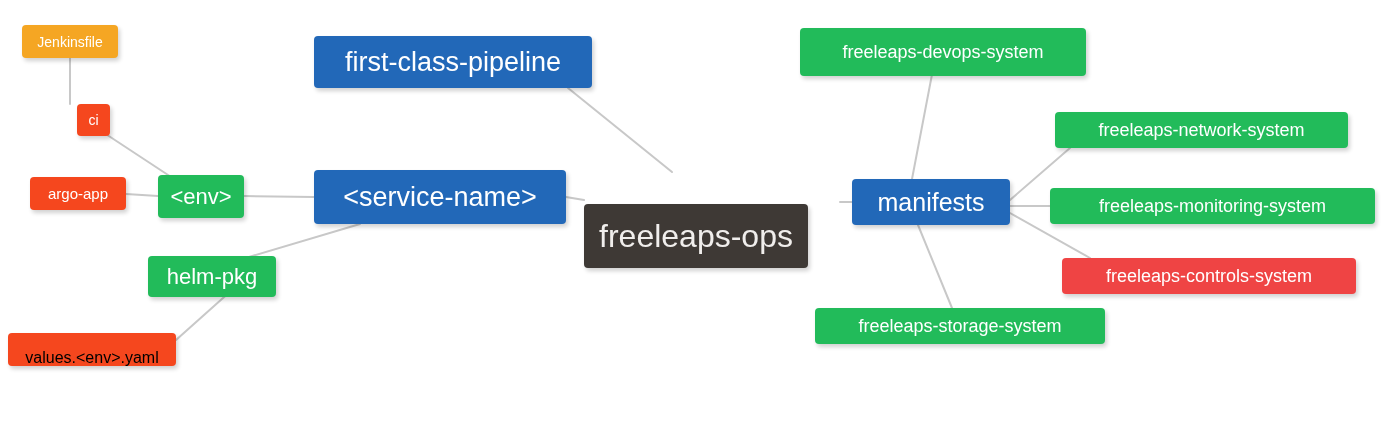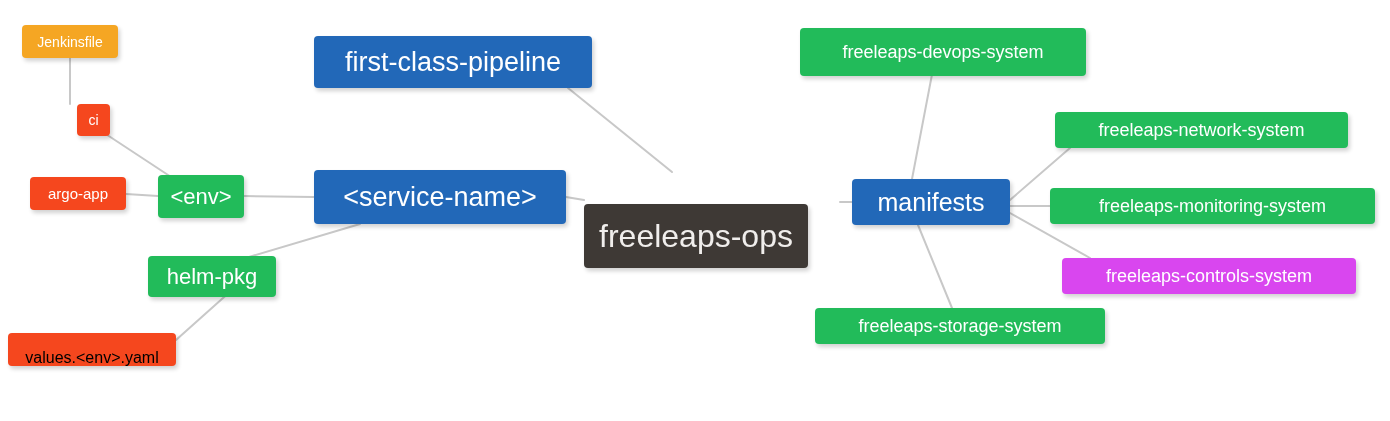--- a/index.html
+++ b/index.html
@@ -103,20 +103,20 @@
       </div>
       <div class="node" style="left: 800px; top: 28px; width: 286px; height: 48px; background: rgb(34, 187, 90); color: rgb(255, 255, 255); font-size: 18px;">
         <span class="node-label">freeleaps-devops-system</span>
       </div>
       <div class="node" style="left: 1055px; top: 112px; width: 293px; height: 36px; background: rgb(34, 187, 90); color: rgb(255, 255, 255); font-size: 18px;">
         <span class="node-label">freeleaps-network-system</span>
       </div>
       <div class="node" style="left: 1050px; top: 188px; width: 325px; height: 36px; background: rgb(34, 187, 90); color: rgb(255, 255, 255); font-size: 18px; justify-content: center;">
         <span class="node-label">freeleaps-monitoring-system</span>
       </div>
-      <div class="node" style="left: 1062px; top: 258px; width: 294px; height: 36px; background: #d946ef; color: rgb(255, 255, 255); font-size: 18px;">
+      <div class="node" style="left: 1062px; top: 258px; width: 294px; height: 36px; background: #ef4444; color: rgb(255, 255, 255); font-size: 18px;">
         <span class="node-label">freeleaps-controls-system</span>
       </div>
       <div class="node" style="left: 815px; top: 308px; width: 290px; height: 36px; background: rgb(34, 187, 90); color: rgb(255, 255, 255); font-size: 18px;">
         <span class="node-label">freeleaps-storage-system</span>
       </div>
     </div>
 </div>
 
 </body></html>

